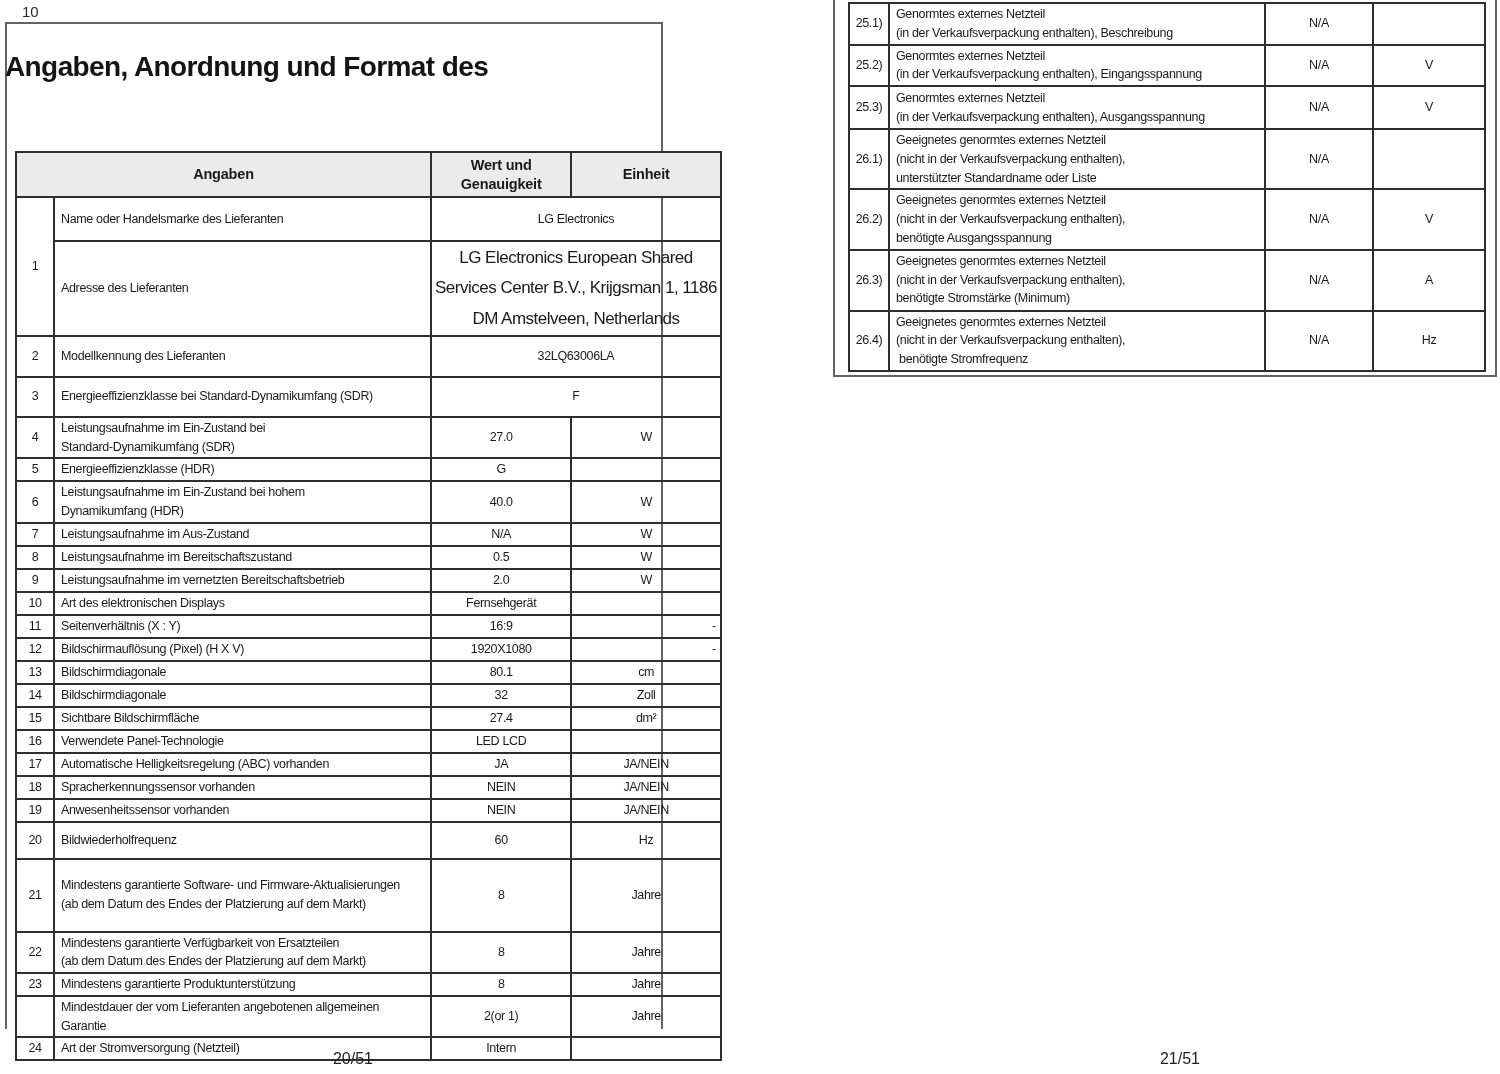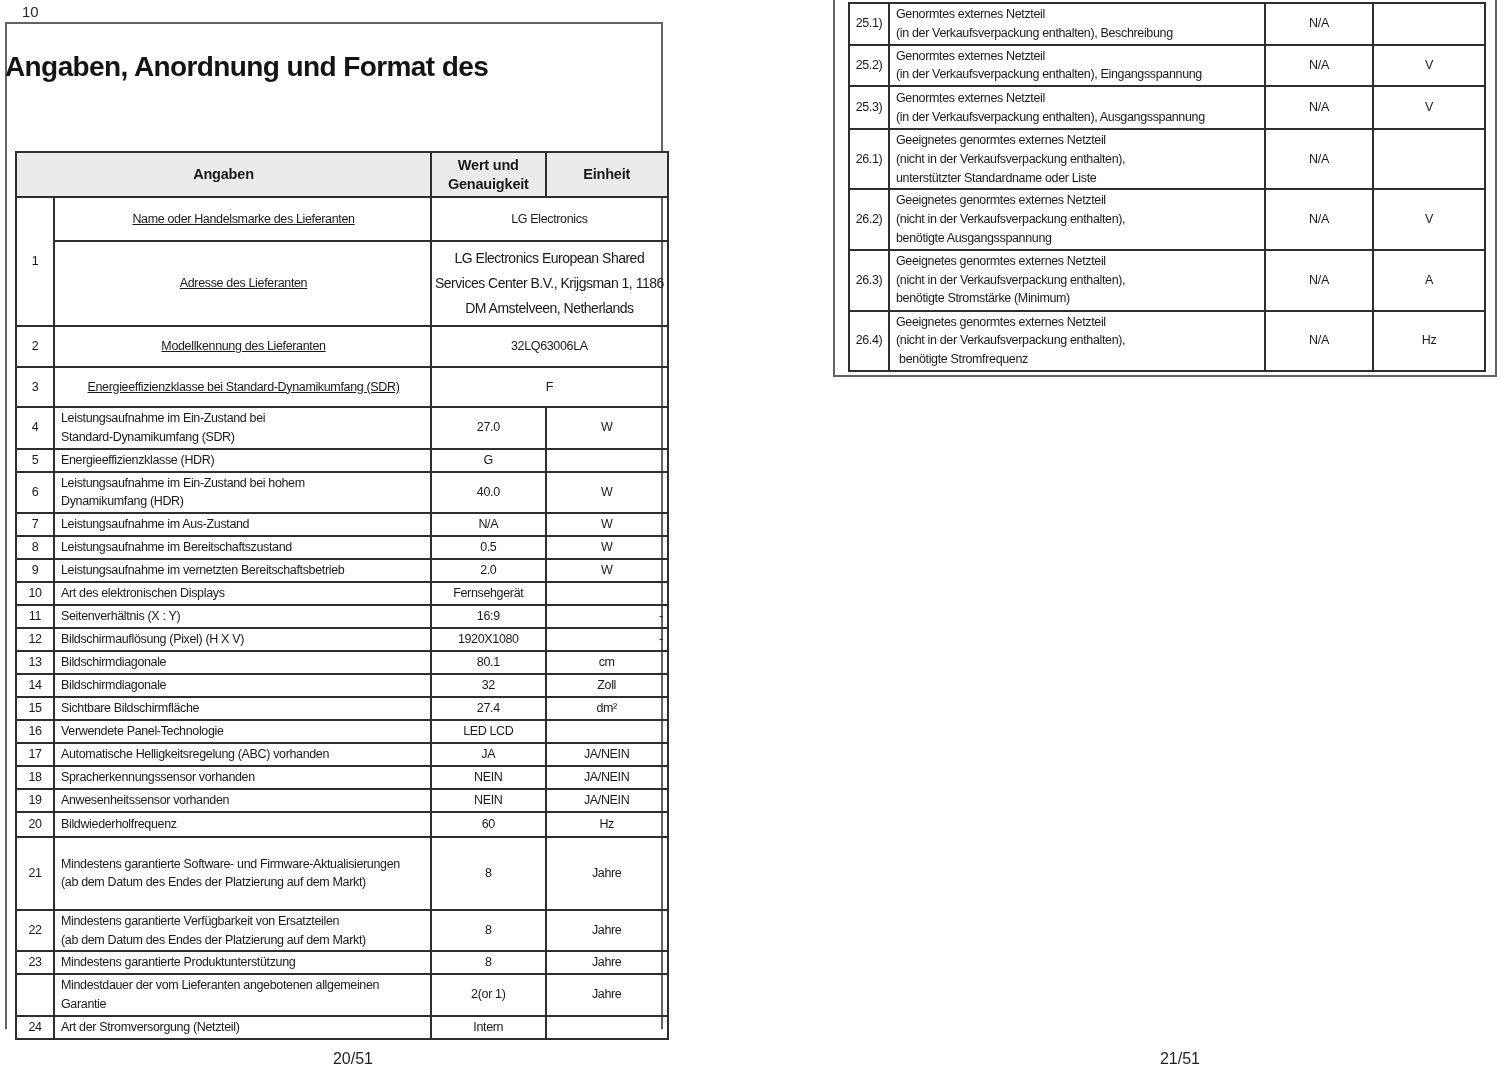--- a/index.html
+++ b/index.html
@@ -32,30 +32,30 @@
     vertical-align:middle;padding:1px 5px;overflow:hidden;color:#1a1a1a;
     box-sizing:border-box;
   }
   thead td{
     background:#ebebeb;font-weight:bold;text-align:center;font-size:14.5px;
     line-height:1.3;letter-spacing:-0.2px;white-space:normal;padding:2px 4px;
   }
   thead tr{height:45px;}
   td.num{text-align:center;padding:1px 2px;}
   td.label{text-align:left;white-space:pre;padding:1px 4px 1px 6px;}
-  td.label.center{text-align:center;text-decoration:underline;}
+  td.label.center{text-align:left;}
   td.value{text-align:center;white-space:pre;padding:1px 3px;margin-top:32px;}
   td.unit{text-align:center;padding:1px 4px;}
   td.unit.right{text-align:right;}
 
   #left-table{left:15px;top:151px;}
   #right-table{left:848px;top:2px;}
 
   
-  #left-table tbody tr:nth-child(2) td.value{font-size:14px;letter-spacing:-0.5px;line-height:1.78;}
+  #left-table tbody tr:nth-child(2) td.value{font-size:17px;letter-spacing:-0.5px;line-height:1.78;}
 </style>
 </head>
 <body>
 
 <div class="abs corner-label">10</div>
 
 <div class="abs page-frame frame-left"></div>
 
 <div class="abs doc-title">
   <div>Angaben, Anordnung und Format des</div>
@@ -188,21 +188,21 @@
         <td class="label">Spracherkennungssensor vorhanden</td>
         <td class="value">NEIN</td>
         <td class="unit">JA/NEIN</td>
       </tr>
       <tr style="height: 23px;">
         <td class="num">19</td>
         <td class="label">Anwesenheitssensor vorhanden</td>
         <td class="value">NEIN</td>
         <td class="unit">JA/NEIN</td>
       </tr>
-      <tr style="height: 25px;">
+      <tr style="height: 37px;">
         <td class="num">20</td>
         <td class="label">Bildwiederholfrequenz</td>
         <td class="value">60</td>
         <td class="unit">Hz</td>
       </tr>
       <tr style="height: 73px;">
         <td class="num">21</td>
         <td class="label">Mindestens garantierte Software- und Firmware-Aktualisierungen
 (ab dem Datum des Endes der Platzierung auf dem Markt)</td>
         <td class="value">8</td>

